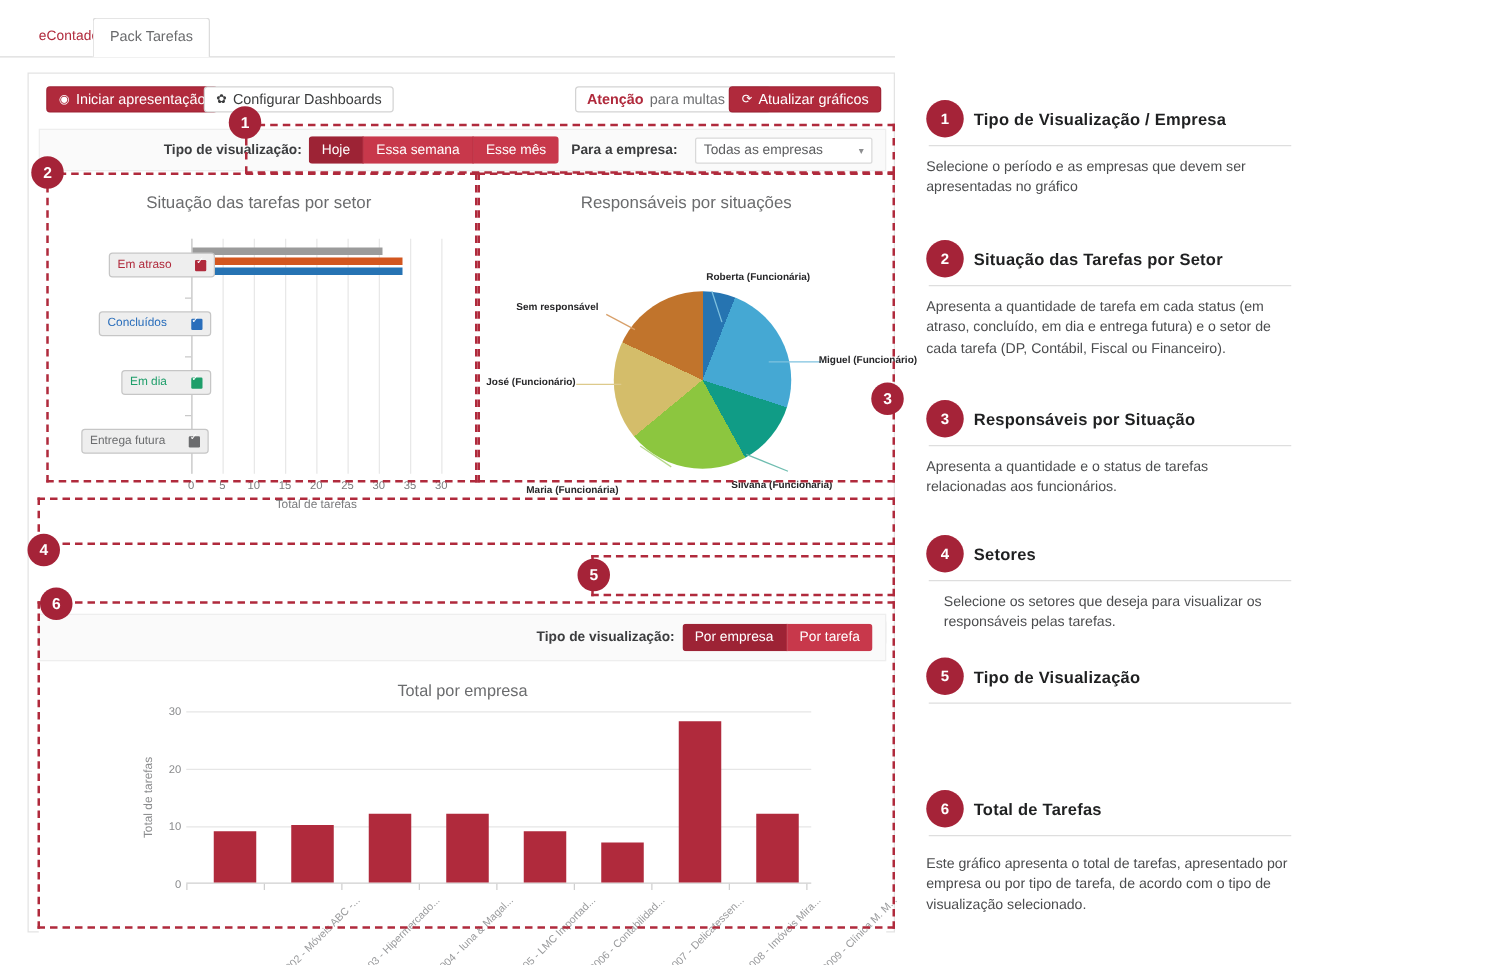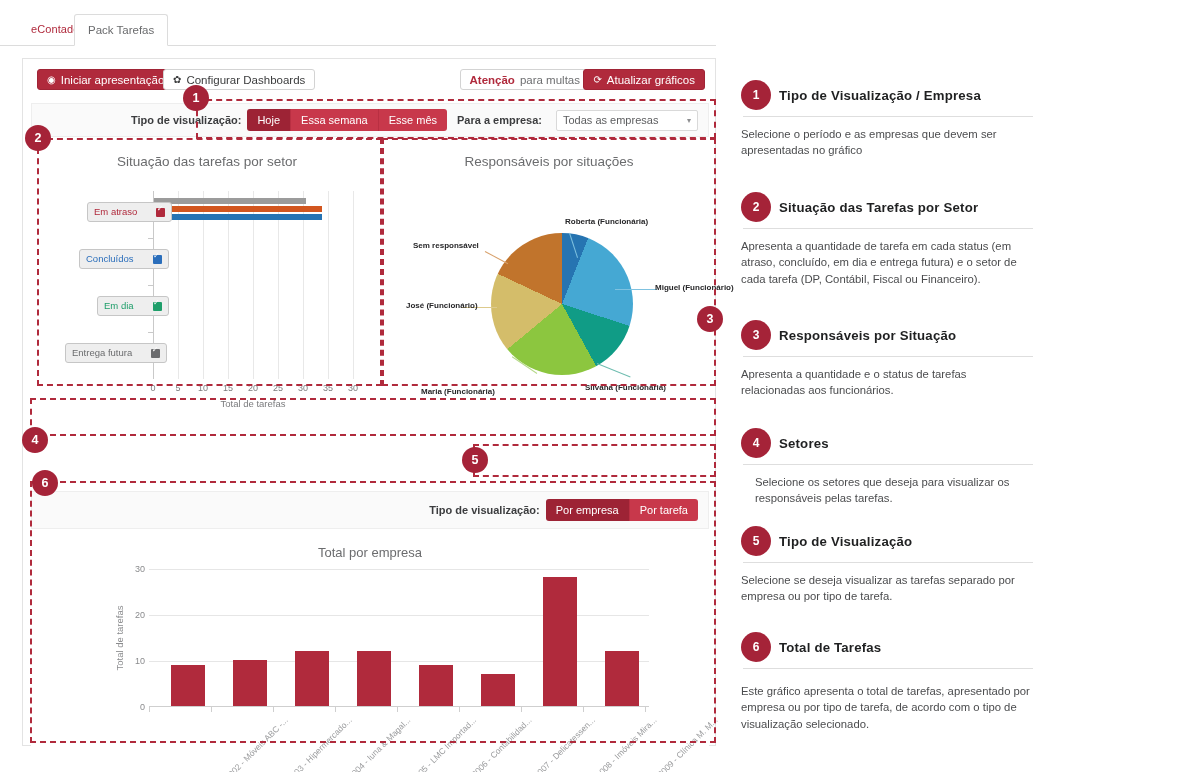--- a/index.html
+++ b/index.html
@@ -306,21 +306,21 @@
           <div class="leader" style="left:226px; top:84px; width:42px; background:#7fc2e0;"></div>
           <div class="leader" style="left:208px; top:158px; width:36px; background:#6fbdb0; transform:rotate(22deg); transform-origin:left;"></div>
           <div class="leader" style="left:118px; top:168px; width:30px; background:#b6d98a; transform:rotate(34deg); transform-origin:right;"></div>
           <div class="leader" style="left:72px; top:102px; width:36px; background:#ddca8c;"></div>
           <div class="leader" style="left:96px; top:46px; width:26px; background:#d8a06a; transform:rotate(28deg); transform-origin:left;"></div>
 
           <div class="pielbl" style="left:176px; top:12px;">Roberta (Funcionária)</div>
           <div class="pielbl" style="left:266px; top:78px;">Miguel (Funcionário)</div>
           <div class="pielbl" style="left:196px; top:178px;">Silvana (Funcionária)</div>
           <div class="pielbl" style="left:32px;  top:182px;">Maria (Funcionária)</div>
-          <div class="pielbl" style="left:17px;   top:96px;">José (Funcionário)</div>
+          <div class="pielbl" style="left:0px;   top:96px;">José (Funcionário)</div>
           <div class="pielbl" style="left:24px;  top:36px;">Sem responsável</div>
         </div>
       </div>
     </div>
 
     <div class="sectorbar">
       <div>
         <span class="cbx" style="background:#2a6ebb;"></span>
         <span>DP</span>
       </div>
@@ -443,21 +443,20 @@
       <div class="help-rule"></div>
       <div class="help-body" style="padding-left:14px;">Selecione os setores que deseja para visualizar os responsáveis pelas tarefas.</div>
     </div>
 
     <div class="help-item" style="top:446px;">
       <div class="help-head">
         <div class="help-circle">5</div>
         <div class="help-title">Tipo de Visualização</div>
       </div>
       <div class="help-rule"></div>
-      <div class="help-body">Selecione se deseja visualizar as tarefas separado por empresa ou por tipo de tarefa.</div>
     </div>
 
     <div class="help-item" style="top:552px;">
       <div class="help-head">
         <div class="help-circle">6</div>
         <div class="help-title">Total de Tarefas</div>
       </div>
       <div class="help-rule"></div>
       <div class="help-body" style="margin-top:14px;">Este gráfico apresenta o total de tarefas, apresentado por empresa ou por tipo de tarefa, de acordo com o tipo de visualização selecionado.</div>
     </div>

